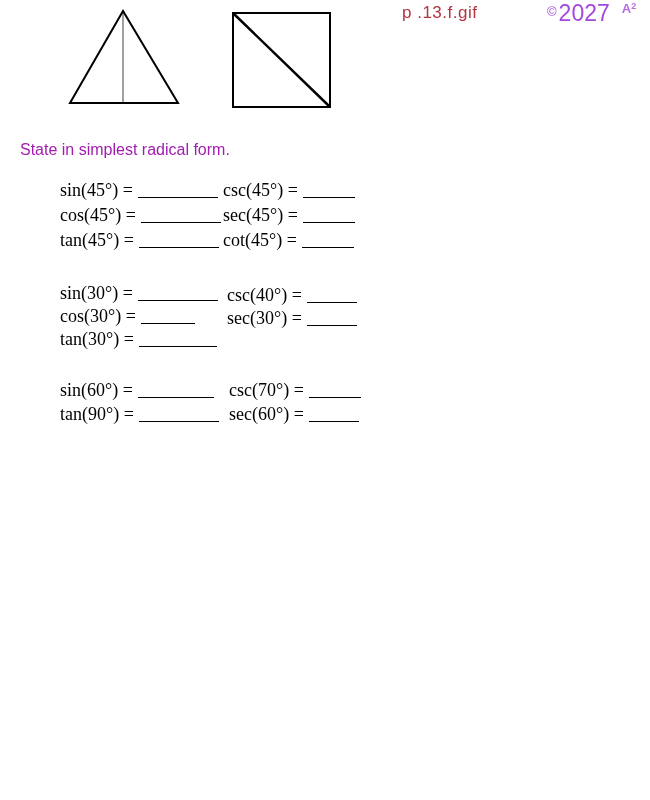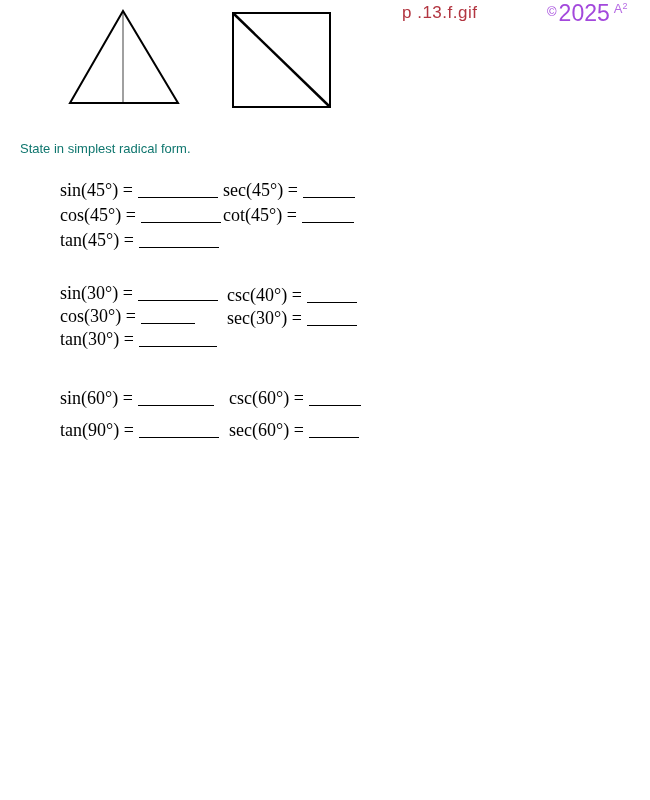--- a/index.html
+++ b/index.html
@@ -20,48 +20,48 @@
     letter-spacing:0.5px;
   }
   .copyright {
     left:547px; top:0px;
     font-size:23px;
     white-space:nowrap;
   }
   .c-sym { font-size:13px; vertical-align:5px; margin-right:2px; }
   .logo-mark {
     font-size:13px;
-    font-weight:normal;
+    font-weight:bold;
     vertical-align:8px;
-    margin-left:4px;
+    margin-left:12px;
   }
   .logo-mark sup { font-size:9px; vertical-align:4px; }
 
   
   .instruction {
     left:20px; top:141px;
-    font-size:13px;
-    color:#0f766e;
+    font-size:16px;
+    color:#a21caf;
   }
 
   
   .group { position:absolute; left:0; width:650px; }
   .g1 { top:180px; }
   .g2 { top:283px; }
   .g3 { top:380px; }
   .col { position:absolute; top:0; white-space:nowrap; }
   .g1 .col-left  { left:60px; }
   .g1 .col-right { left:223px; }
   .g2 .col-left  { left:60px; }
   .g2 .col-right { left:227px; top:2px; }
   .g3 .col-left  { left:60px; }
   .g3 .col-right { left:229px; }
   .g1 .trig-row { height:25px; }
   .g2 .trig-row { height:23px; }
-  .g3 .trig-row { height:24px;margin-top:8px; }
+  .g3 .trig-row { height:24px; }
   .trig-row {
     font-family:"Liberation Serif","DejaVu Serif",serif;
     font-size:18px;
     color:#000;
   }
   .answer-blank {
     display:inline-block;
     height:13px;
     border-bottom:1px solid #000;
     margin-left:5px;
@@ -78,32 +78,33 @@
 </svg>
 
 <svg class="abs" style="left:230px; top:10px;" width="104" height="100">
   <rect x="3" y="3" width="97" height="94" fill="none" stroke="#000000" stroke-width="2"></rect>
   <line x1="4" y1="4" x2="99" y2="96" stroke="#000000" stroke-width="2.5"></line>
 </svg>
 
 <div class="abs filename" style="color: rgb(178, 53, 64);">p .13.f.gif</div>
 
 <div class="abs copyright" style="color: rgb(163, 72, 220);">
-  <span class="c-sym">©</span><span>2025</span><span class="logo-mark" style="color: rgb(183, 108, 228);"><span>A</span><sup>2</sup></span>
+  <span class="c-sym">©</span><span>2027</span><span class="logo-mark" style="color: rgb(183, 108, 228);"><span>A</span><sup>2</sup></span>
 </div>
 
 <div class="abs instruction">State in simplest radical form.</div>
 
 <div class="group g1">
   <div class="col col-left">
       <div class="trig-row"><span>sin(45°) =</span><span class="answer-blank" style="width: 80px;"></span></div>
       <div class="trig-row"><span>cos(45°) =</span><span class="answer-blank" style="width: 80px;"></span></div>
       <div class="trig-row"><span>tan(45°) =</span><span class="answer-blank" style="width: 80px;"></span></div>
     </div>
   <div class="col col-right">
+      <div class="trig-row"><span>csc(45°) =</span><span class="answer-blank" style="width: 52px;"></span></div>
       <div class="trig-row"><span>sec(45°) =</span><span class="answer-blank" style="width: 52px;"></span></div>
       <div class="trig-row"><span>cot(45°) =</span><span class="answer-blank" style="width: 52px;"></span></div>
     </div>
 </div>
 <div class="group g2">
   <div class="col col-left">
       <div class="trig-row"><span>sin(30°) =</span><span class="answer-blank" style="width: 80px;"></span></div>
       <div class="trig-row"><span>cos(30°) =</span><span class="answer-blank" style="width: 54px;"></span></div>
       <div class="trig-row"><span>tan(30°) =</span><span class="answer-blank" style="width: 78px;"></span></div>
     </div>
@@ -111,16 +112,16 @@
       <div class="trig-row"><span>csc(40°) =</span><span class="answer-blank" style="width: 50px;"></span></div>
       <div class="trig-row"><span>sec(30°) =</span><span class="answer-blank" style="width: 50px;"></span></div>
     </div>
 </div>
 <div class="group g3">
   <div class="col col-left">
       <div class="trig-row"><span>sin(60°) =</span><span class="answer-blank" style="width: 76px;"></span></div>
       <div class="trig-row"><span>tan(90°) =</span><span class="answer-blank" style="width: 80px;"></span></div>
     </div>
   <div class="col col-right">
-      <div class="trig-row"><span>csc(60°) =</span><span class="answer-blank" style="width: 52px;"></span></div>
+      <div class="trig-row"><span>csc(70°) =</span><span class="answer-blank" style="width: 52px;"></span></div>
       <div class="trig-row"><span>sec(60°) =</span><span class="answer-blank" style="width: 50px;"></span></div>
     </div>
 </div>
 
 </body></html>

